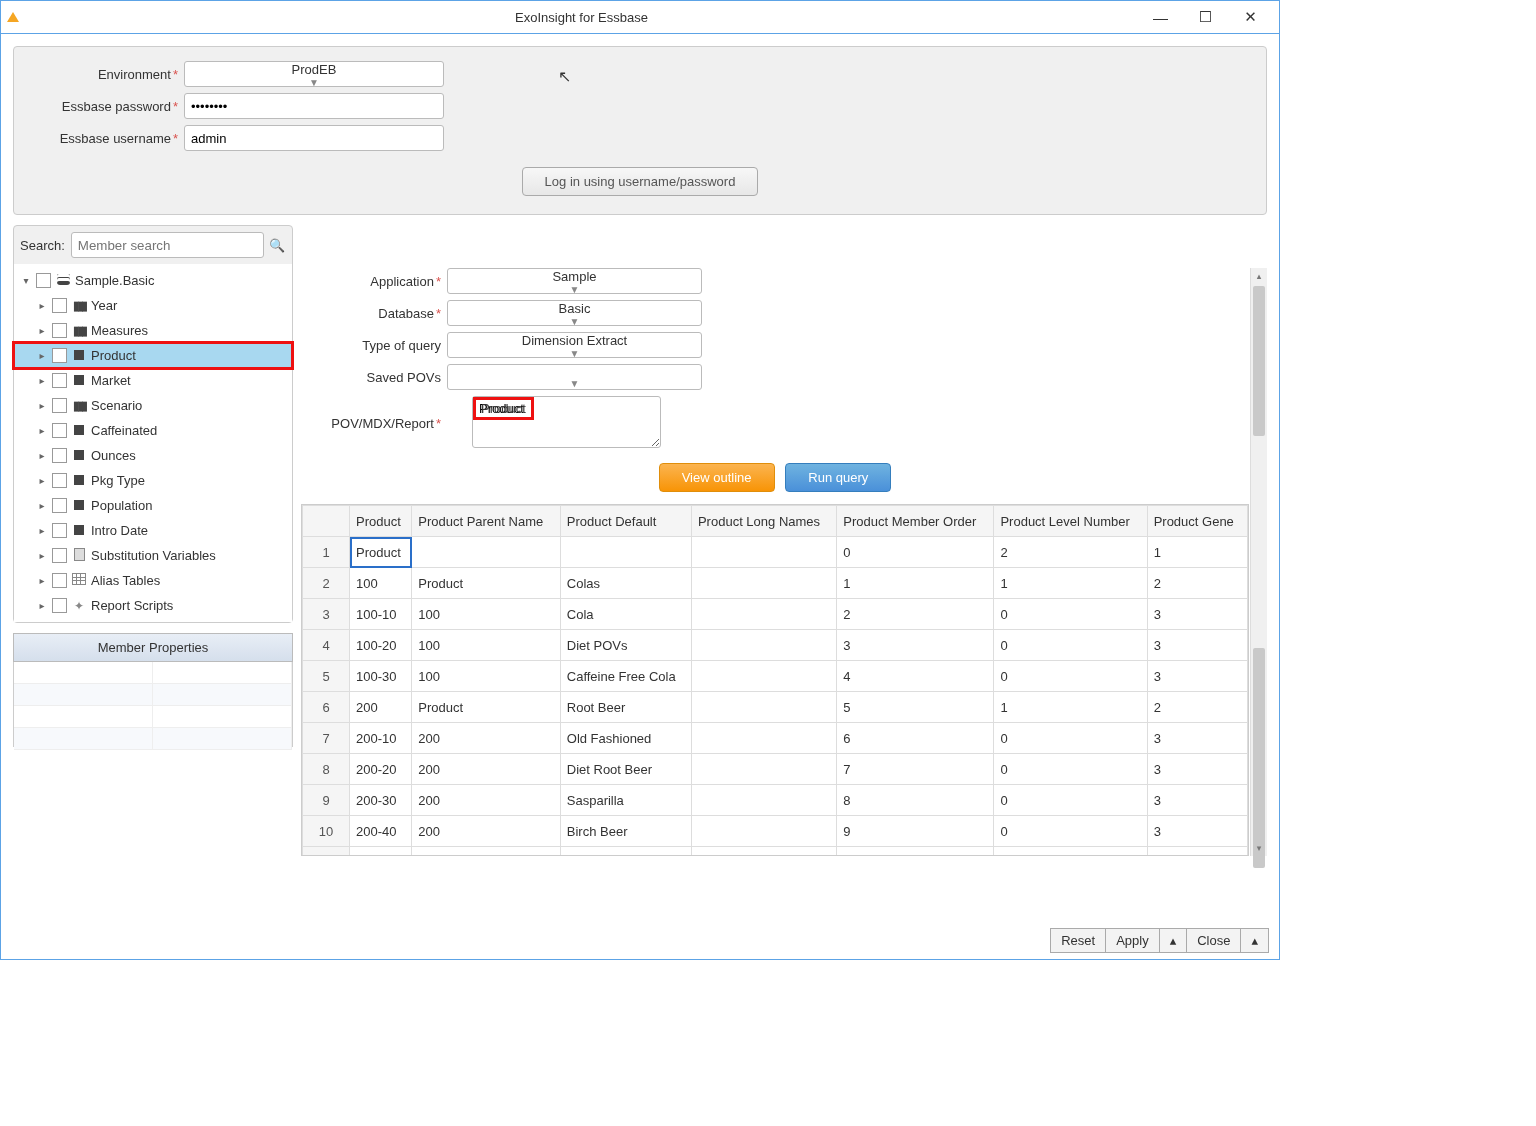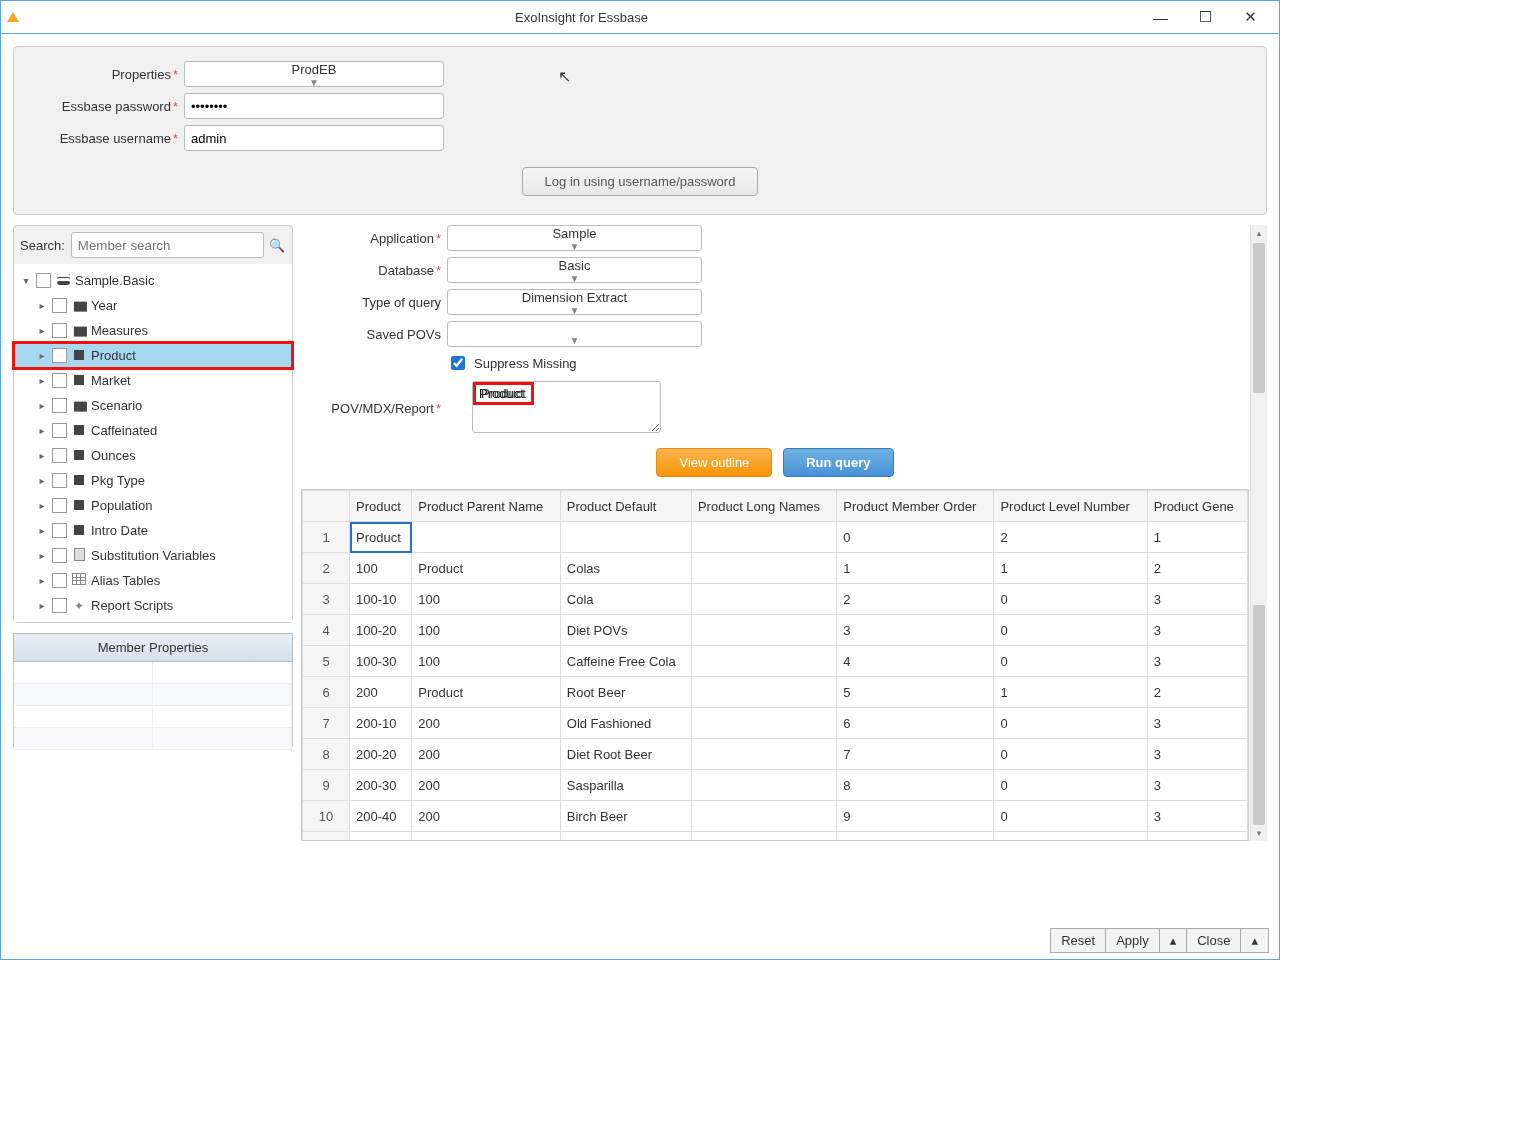--- a/index.html
+++ b/index.html
@@ -17,40 +17,40 @@
 .req{color:#d9534f;margin-left:2px;}
 .form-input, .form-select{height:26px;border:1px solid #bbb;background:#fff;border-radius:3px;padding:0 6px;font-size:13px;box-sizing:border-box;flex-direction:column;}
 .form-select{width:260px;display:flex;align-items:center;justify-content:space-between;}
 .form-select .caret{color:#888;font-size:10px;}
 .form-input{width:260px;}
 .login-btn-row{text-align:center;margin-top:16px;}
 .btn{display:inline-block;border:1px solid #aaa;border-radius:4px;padding:6px 22px;font-size:13px;cursor:pointer;}
 .btn-gray{background:linear-gradient(#f7f7f7,#e7e7e7);color:#555;}
 .main-row{display:flex;gap:8px;}
 .left-col{width:280px;}
-.right-col{flex:1;position:relative;}
+.right-col{flex:1;position:relative;margin-top:43px;}
 .search-row{display:flex;align-items:center;padding:6px;gap:6px;}
 .search-row input{flex:1;height:24px;border:1px solid #bbb;border-radius:3px;padding:0 6px;}
 .tree{background:#fff;padding:4px 0;}
 .tree-item{display:flex;align-items:center;height:25px;padding-left:6px;gap:4px;font-size:13px;}
 .tree-item.sel{background:#a8d8f0;}
 .tree-item .exp{width:12px;text-align:center;color:#666;font-size:10px;}
 .tree-item .chk{width:13px;height:13px;border:1px solid #999;background:#fff;}
 .tree-item .ticon{width:16px;text-align:center;font-size:13px;}
 .tree-item.depth1{padding-left:22px;}
 .query-form .form-row{margin-bottom:6px;}
 .query-form .form-label{width:140px;}
 .query-form .form-select,.query-form .form-input{width:255px;}
 .chk-row{display:flex;align-items:center;gap:6px;margin-left:146px;margin-top:2px;margin-bottom:8px;}
 .chk-row input{width:14px;height:14px;accent-color:#1e74d2;}
 .pov-row{display:flex;align-items:center;gap:25px;}
 .pov-row textarea{flex:1;height:42px;max-width:630px;border:1px solid #bbb;border-radius:3px;padding:4px 6px;font-family:inherit;font-size:13px;}
 .action-btns{text-align:center;margin:12px 0;}
 .btn-orange{background:linear-gradient(#fbb450,#f89406);color:#fff;border:1px solid #e08e0b;}
-.btn-blue{background:linear-gradient(#5bc0de,#2f96b4);background:linear-gradient(#6fb3e0,#4a90d9);color:#fff;border:1px solid #357ebd;font-weight:bold;}
+.btn-blue{background:linear-gradient(#5bc0de,#2f96b4);background:linear-gradient(#6fb3e0,#4a90d9);color:#fff;border:1px solid #357ebd;}
 .grid{border:1px solid #ccc;background:#fff;font-size:13px;}
 .grid table{border-collapse:collapse;width:100%;}
 .grid th,.grid td{border:1px solid #ddd;padding:4px 6px;text-align:left;height:22px;white-space:nowrap;overflow:hidden;}
 .grid th{background:#f5f5f5;font-weight:normal;}
 .grid .rownum{background:#f5f5f5;text-align:center;width:34px;color:#555;}
 .grid td.selcell{outline:2px solid #2a6fc9;outline-offset:-2px;}
 .member-props{margin-top:10px;}
 .mp-head{background:linear-gradient(#e8eef6,#d5dfec);border:1px solid #bbb;text-align:center;padding:6px;font-size:13px;}
 .mp-body{border:1px solid #ccc;border-top:none;height:84px;background:#fff;}
 .mp-body .r{height:21px;border-bottom:1px solid #eee;display:flex;}
@@ -83,21 +83,21 @@
     <div class="winbtns">
       <div class="winbtn">—</div>
       <div class="winbtn">☐</div>
       <div class="winbtn">✕</div>
     </div>
   </div>
 
   <div class="content">
     <div class="panel login-panel">
       <div class="form-row">
-        <div class="form-label"><span>Properties</span><span class="req">*</span></div>
+        <div class="form-label"><span>Environment</span><span class="req">*</span></div>
         <div class="form-select">
             <span>ProdEB</span>
             <span class="caret">▼</span>
           </div>
       </div>
       <div class="form-row">
         <div class="form-label"><span>Essbase password</span><span class="req">*</span></div>
         <input class="form-input" value="••••••••" style="">
       </div>
       <div class="form-row">
@@ -254,24 +254,20 @@
                   <span>Dimension Extract</span>
                   <span class="caret">▼</span>
                 </div>
           </div>
           <div class="form-row">
             <div class="form-label"><span>Saved POVs</span></div>
             <div class="form-select">
                   <span></span>
                   <span class="caret">▼</span>
                 </div>
-          </div>
-          <div class="chk-row">
-            <input type="checkbox" checked="" style="">
-            <span>Suppress Missing</span>
           </div>
           <div class="form-row pov-row">
             <div class="form-label"><span>POV/MDX/Report</span><span class="req">*</span></div>
             <div style="position:relative;flex:1;max-width:632px;">
               <textarea style="">Product</textarea>
               <div style="position:absolute;left:3px;top:3px;padding:2px 6px;" class="redbox">Product</div>
             </div>
           </div>
         </div>
 

